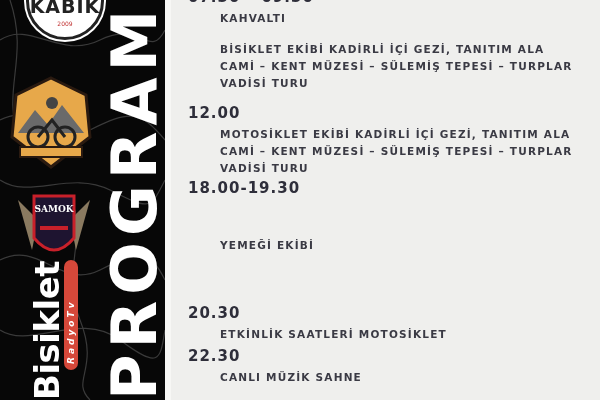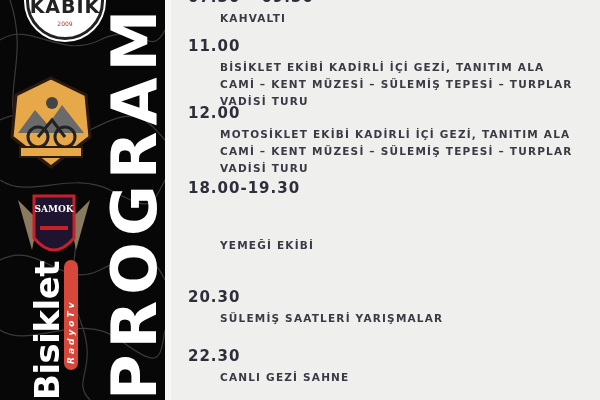--- a/index.html
+++ b/index.html
@@ -70,34 +70,33 @@
   <div class="bigword">PROGRAM</div>
 </div>
 <div class="divider"></div>
 
 <div class="content">
   <div class="item" style="top:-12px">
     <div class="time">07.30 – 09.30</div>
     <div class="desc">KAHVALTI</div>
   </div>
   <div class="item" style="top:37px;width:395px">
-    <div class="time">11.00</div>
     <div class="desc">BİSİKLET EKİBİ KADİRLİ İÇİ GEZİ, TANITIM ALA CAMİ – KENT MÜZESİ – SÜLEMİŞ TEPESİ – TURPLAR VADİSİ TURU</div>
   </div>
   <div class="item" style="top:104px;width:420px">
     <div class="time">12.00</div>
     <div class="desc">MOTOSİKLET  EKİBİ KADİRLİ İÇİ GEZİ, TANITIM ALA CAMİ – KENT MÜZESİ – SÜLEMİŞ TEPESİ – TURPLAR VADİSİ TURU</div>
   </div>
   <div class="item" style="top:179px">
     <div class="time">18.00-19.30</div>
   </div>
   <div class="item" style="top:233px">
     <div class="desc">YEMEĞİ EKİBİ</div>
   </div>
-  <div class="item" style="top:288px">
+  <div class="item" style="top:304px">
     <div class="time">20.30</div>
-    <div class="desc">SÜLEMİŞ SAATLERİ YARIŞMALAR</div>
+    <div class="desc">ETKİNLİK SAATLERİ MOTOSİKLET</div>
   </div>
   <div class="item" style="top:347px">
     <div class="time">22.30</div>
-    <div class="desc">CANLI GEZİ SAHNE</div>
+    <div class="desc">CANLI MÜZİK SAHNE</div>
   </div>
 </div>
 
 </body></html>

